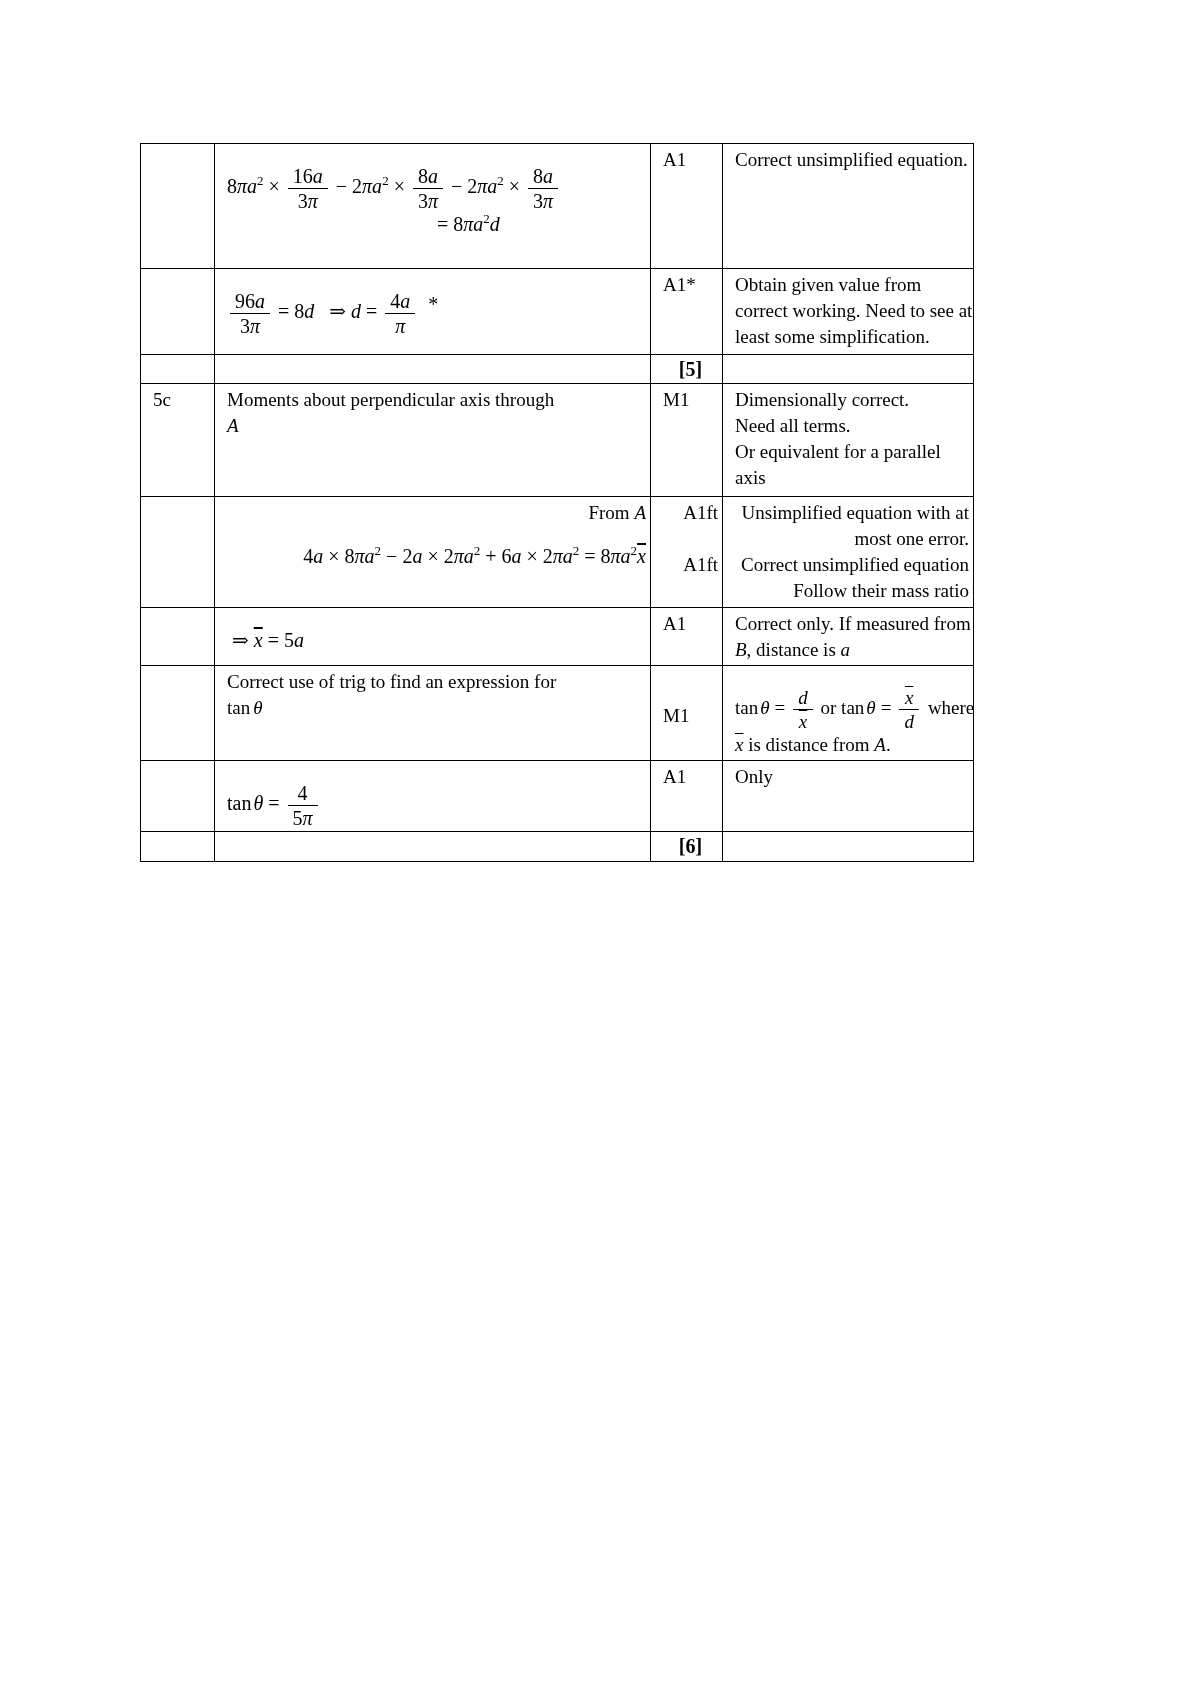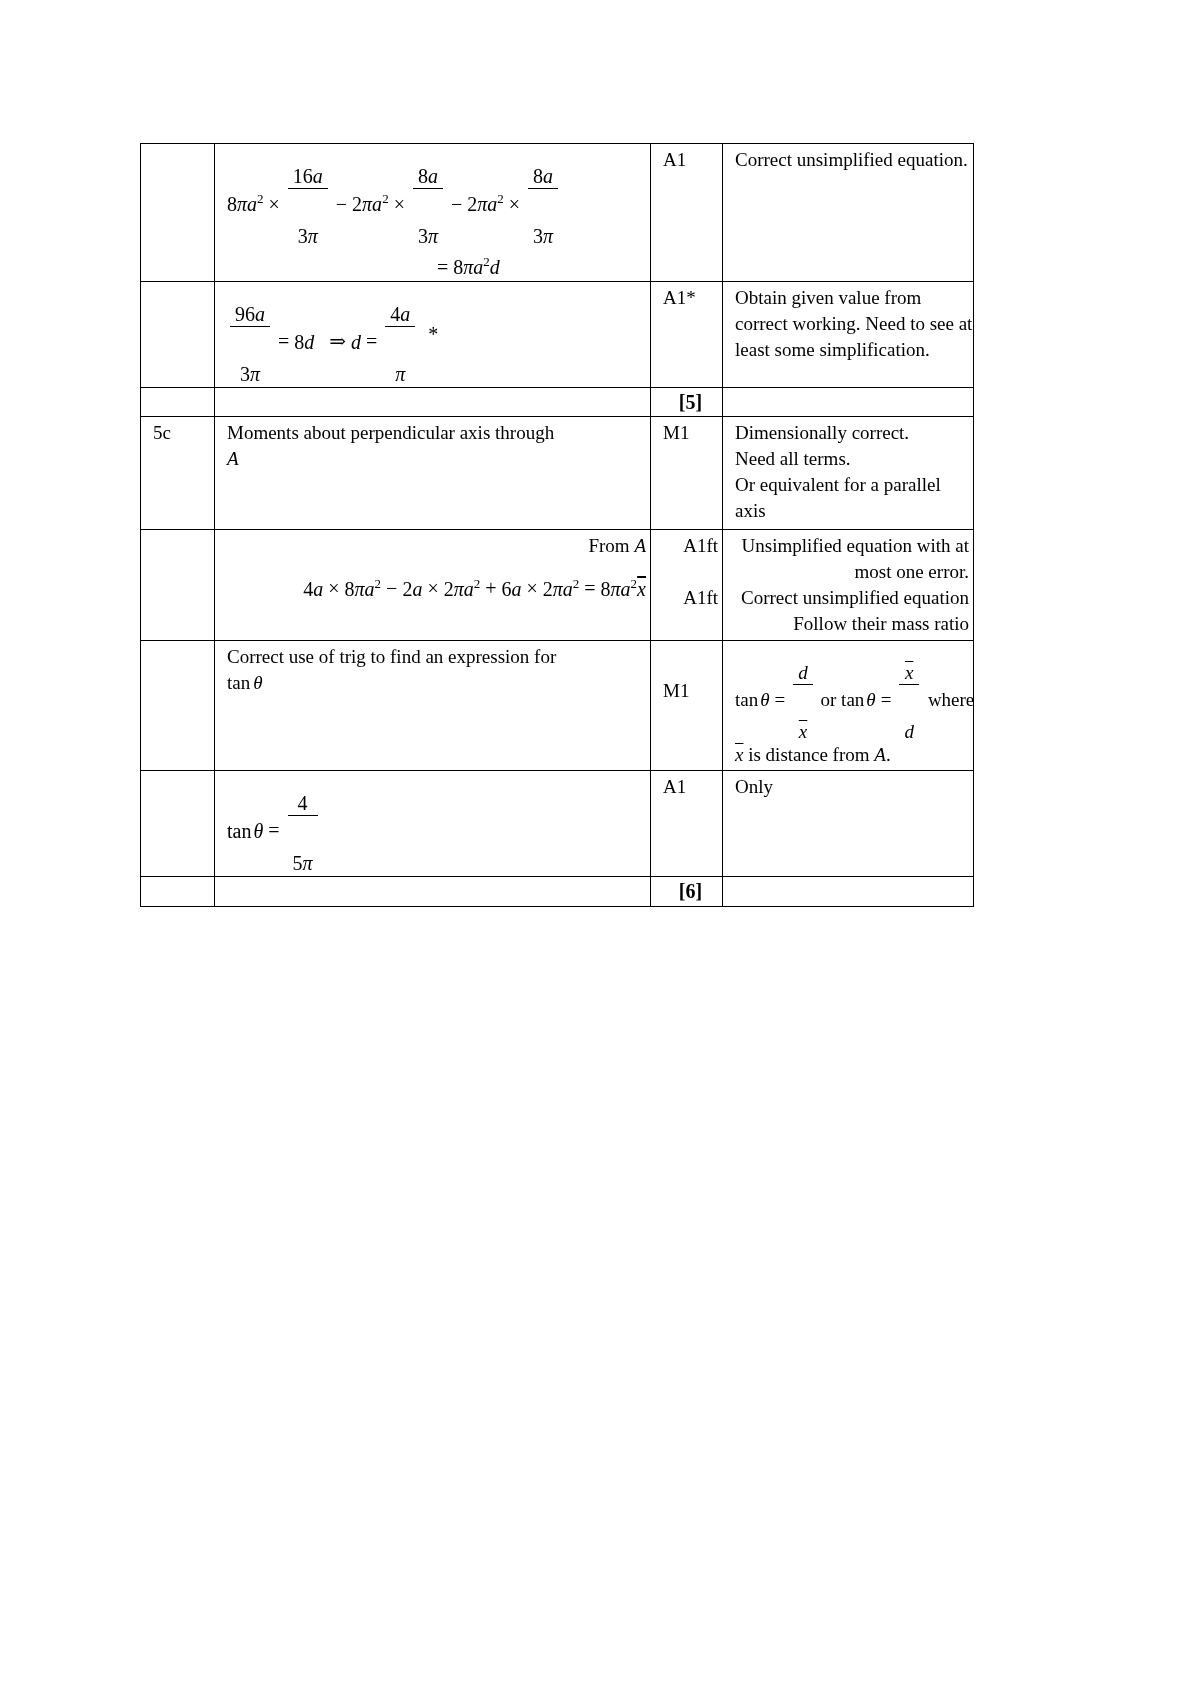--- a/index.html
+++ b/index.html
@@ -20,30 +20,30 @@
 
   td.wk{padding-left:14px;padding-top:4px;}
   td.mk{padding-left:12px;padding-top:4px;}
   td.cm{padding-left:9px;padding-top:4px;}
   td.tot{text-align:center;padding:0 6px 0 0;vertical-align:middle;}
   .tot-b{font-weight:bold;font-size:20px;}
   .tot-n{font-size:20px;}
 
   .eq{font-size:20px;line-height:1.15;white-space:nowrap;margin-top:18px;}
   .eq-line{display:block;}
-  .ind1{margin-left:205px;margin-top:8px;}
+  .ind1{margin-left:205px;margin-top:0;}
   .cm .eq{font-size:19px;}
   .tk-v{font-style:italic;}
   .tk-n{font-style:normal;}
   .tk-op{font-style:normal;padding:0 5px;}
   .tk-bar{font-style:italic;text-decoration:overline;}
   .tk-star{font-style:normal;padding-left:10px;vertical-align:7px;}
   [data-eq] sup{font-size:0.65em;}
   .frac{display:inline-flex;flex-direction:column;align-items:stretch;text-align:center;
-        vertical-align:middle;margin:0 3px;gap:35px;}
+        vertical-align:middle;margin:0 3px;}
   .fr-n{border-bottom:1.5px solid #000;padding:1px 5px 2px;line-height:1.0;}
   .fr-d{padding:2px 5px 1px;line-height:1.0;}
   td.vmid{vertical-align:middle;}
 </style>
 </head>
 <body>
 
 <div class="page">
   <table class="ms">
     <colgroup>
@@ -138,20 +138,33 @@
         <div class="mk-l">A1ft</div>
       </td>
       <td class="cm">
         <div class="cl">Unsimplified equation with at</div>
         <div class="cl">most one error.</div>
         <div class="cl">Correct unsimplified equation</div>
         <div class="cl">Follow their mass ratio</div>
       </td>
     </tr>
 
+    <tr class="rh6">
+      <td class="qc"></td>
+      <td class="wk">
+        <div class="eq eq-line" data-eq="doc.rows.r6.eq"><span class="tk-op">⇒</span><span class="tk-bar">x</span><span class="tk-op">=</span><span class="tk-n">5</span><span class="tk-v">a</span></div>
+      </td>
+      <td class="mk">
+        <div class="mk-l">A1</div>
+      </td>
+      <td class="cm">
+        <div class="cl">Correct only. If measured from</div>
+        <div class="cl" data-eq="doc.rows.r6.comment_line2"><span class="tk-v">B</span><span class="tk-n">, distance is </span><span class="tk-v">a</span></div>
+      </td>
+    </tr>
 
     <tr class="rh7">
       <td class="qc"></td>
       <td class="wk">
         <div class="txt">Correct use of trig to find an expression for</div>
         <div class="txt" data-eq="doc.rows.r7.desc_line2"><span class="tk-n">tan</span><span style="display: inline-block; width: 3px;"></span><span class="tk-v">θ</span></div>
       </td>
       <td class="mk">
         <div class="mk-l mt34">M1</div>
       </td>

